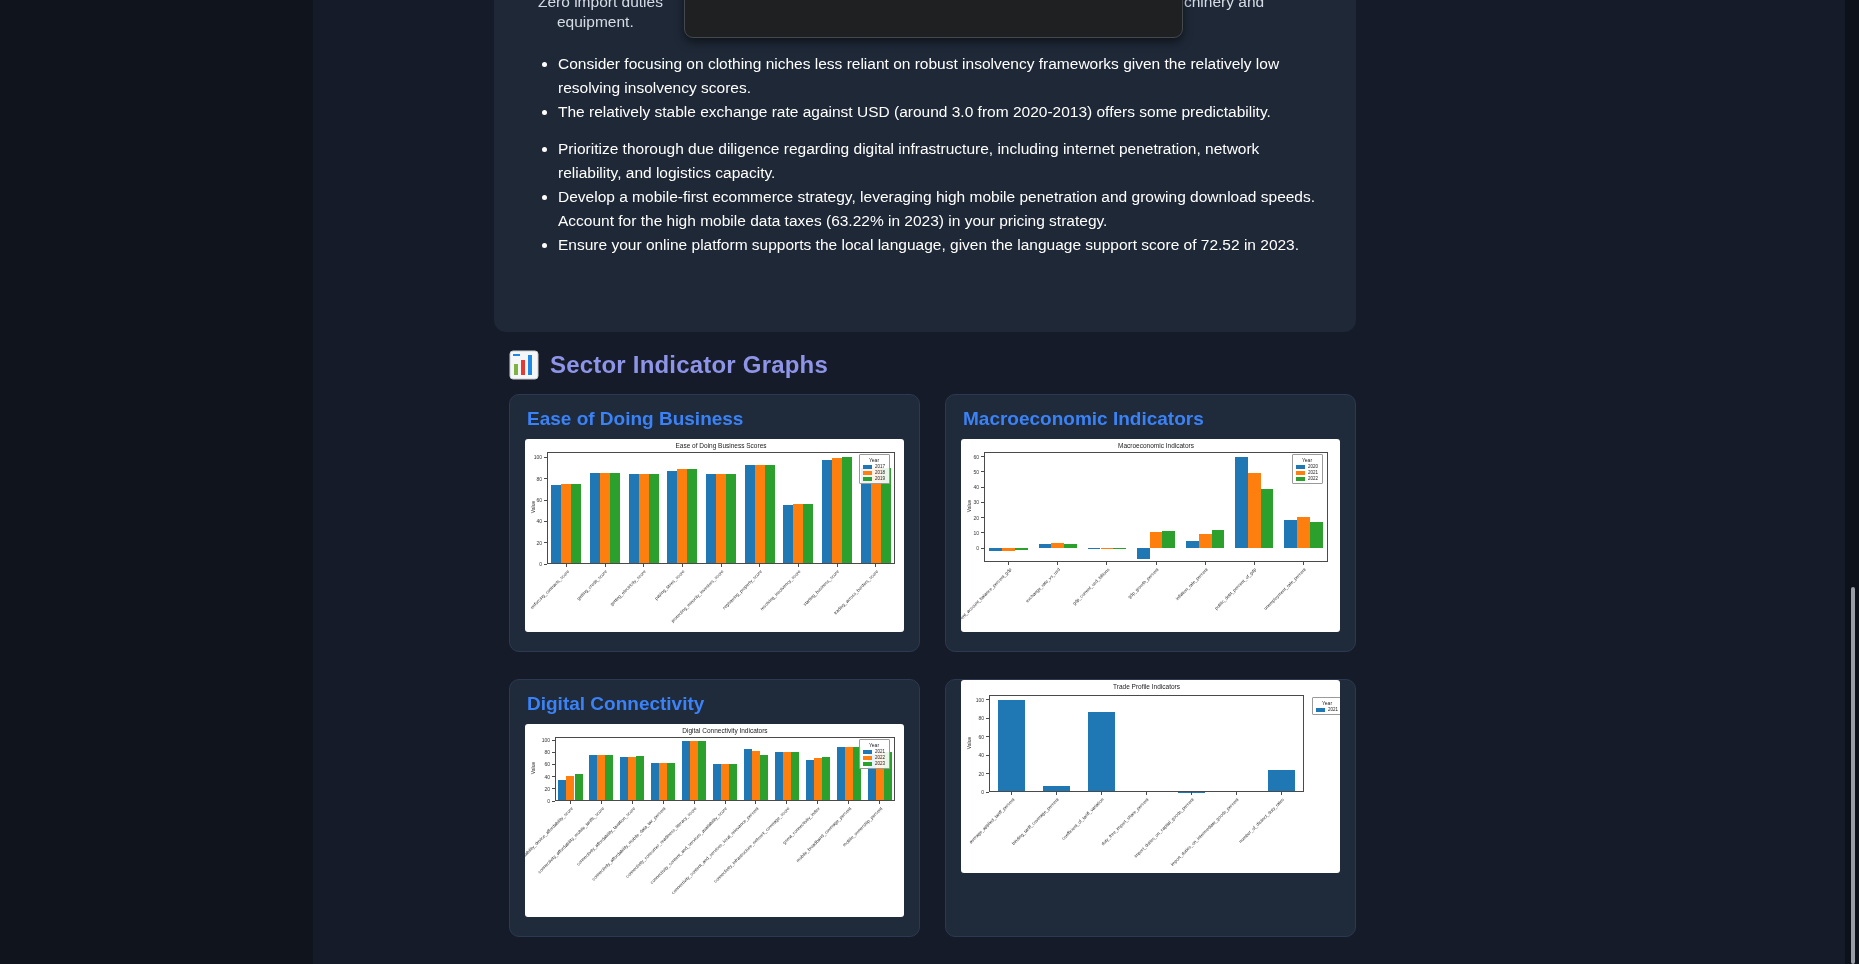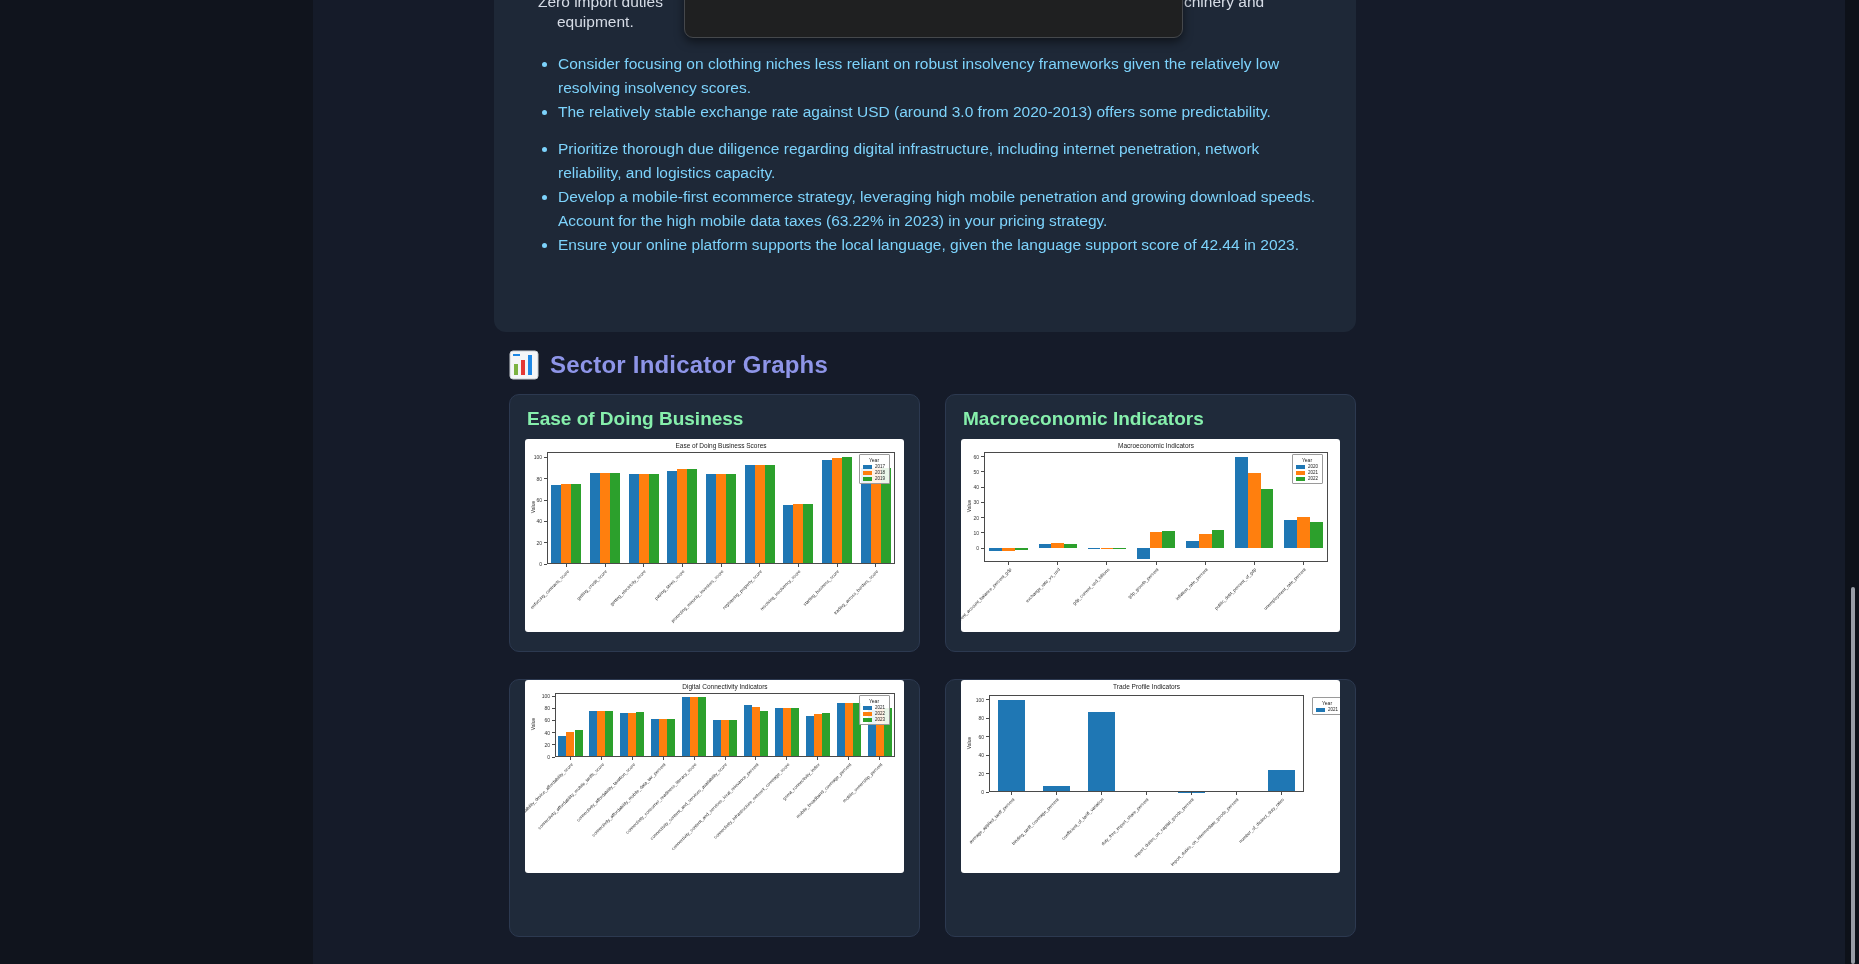--- a/index.html
+++ b/index.html
@@ -15,30 +15,30 @@
     background:#1e2837; border-radius:12px; z-index:1;
     padding:112px 40px 0 30px;
   }
   .frag { position:absolute; z-index:2; color:#d6dce6; font-size:15.5px; line-height:22px; }
   .tooltip-box {
     position:absolute; left:684px; top:-16px; width:499px; height:54px;
     background:#1f2021; border:1px solid #45484c; border-radius:9px;
     box-shadow:0 4px 10px rgba(0,0,0,.5); z-index:5;
   }
   .sub-heading { margin:0 0 9px 0; font-size:15.5px; font-weight:500; color:#5156d0; }
-  .bullet-list { margin:0 0 13px 0; padding-left:34px; color:#7dd3fc; font-size:15.5px; line-height:24px; max-width:795px; }
+  .bullet-list { margin:0 0 13px 0; padding-left:34px; color:#ffffff; font-size:15.5px; line-height:24px; max-width:795px; }
   .bullet-list li { margin:0; padding:0; }
   .graphs-heading { position:absolute; left:509px; top:350px; display:flex; align-items:center; gap:11px; z-index:1; }
   .graphs-heading .htxt { font-size:24px; font-weight:bold; color:#8e95e8; letter-spacing:.2px; }
   .chart-emoji { width:30px; height:30px; display:block; }
   .graph-card {
     position:absolute; width:411px; height:258px; z-index:1;
     background:#1f2a3a; border:1px solid #2c3950; border-radius:10px;
   }
-  .card-title { margin:13px 16px 9px 17px; font-size:19px; font-weight:bold; color:#86efac; }
+  .card-title { margin:13px 16px 9px 17px; font-size:19px; font-weight:bold; color:#3b82f6; }
   .chart-canvas { position:relative; margin:0 15px; width:379px; height:193px; background:#ffffff; border-radius:3px; overflow:hidden; }
   .c1 { left:509px; top:394px; } .c2 { left:945px; top:394px; }
   .c3 { left:509px; top:679px; } .c4 { left:945px; top:679px; }
   
   .ch-title { position:absolute; text-align:center; font-size:6.5px; color:#1a1a1a; }
   .ch-frame { position:absolute; border:1px solid #4a4a4a; background:transparent; }
   .ch-bar  { position:absolute; }
   .ch-ytick { position:absolute; background:#4a4a4a; }
   .ch-ylab { position:absolute; font-size:5px; color:#333; text-align:right; }
   .ch-yaxis-label { position:absolute; font-size:5px; color:#333; transform:rotate(-90deg); transform-origin:center; }
@@ -60,21 +60,21 @@
 <div class="content-strip"></div>
 
 <div class="report-panel">
   <ul class="bullet-list">
     <li>Consider focusing on clothing niches less reliant on robust insolvency frameworks given the relatively low resolving insolvency scores.</li>
     <li>The relatively stable exchange rate against USD (around 3.0 from 2020-2013) offers some predictability.</li>
   </ul>
   <ul class="bullet-list">
     <li>Prioritize thorough due diligence regarding digital infrastructure, including internet penetration, network reliability, and logistics capacity.</li>
     <li>Develop a mobile-first ecommerce strategy, leveraging high mobile penetration and growing download speeds. Account for the high mobile data taxes (63.22% in 2023) in your pricing strategy.</li>
-    <li>Ensure your online platform supports the local language, given the language support score of 42.44 in 2023.</li>
+    <li>Ensure your online platform supports the local language, given the language support score of 72.52 in 2023.</li>
   </ul>
 </div>
 
 <div class="frag" style="left:538px; top:-9px;">Zero import duties</div>
 <div class="frag" style="left:1184px; top:-9px;">chinery and</div>
 <div class="frag" style="left:557px; top:11px;">equipment.</div>
 
 <div class="tooltip-box"></div>
 
 <div class="graphs-heading">
@@ -266,20 +266,21 @@
           <div class="lg-lab">2021</div>
         </div>
         <div class="lg-row">
           <div class="lg-sw" style="background: rgb(44, 160, 44);"></div>
           <div class="lg-lab">2022</div>
         </div>
       </div>
     </div>
 </div>
 <div class="graph-card c3">
+  <div class="card-title">Digital Connectivity</div>
   <div class="chart-canvas">
       <div class="ch-title" style="left: 30px; top: 3px; width: 340px;">Digital Connectivity Indicators</div>
       <div class="ch-yaxis-label" style="left: 2px; top: 41px;">Value</div>
       <div class="ch-ytick" style="left: 27px; top: 76.5px; width: 3px; height: 1px;"></div>
       <div class="ch-ylab" style="left: 4px; top: 74px; width: 21px;">0</div>
       <div class="ch-ytick" style="left: 27px; top: 64.3095px; width: 3px; height: 1px;"></div>
       <div class="ch-ylab" style="left: 4px; top: 61.8095px; width: 21px;">20</div>
       <div class="ch-ytick" style="left: 27px; top: 52.119px; width: 3px; height: 1px;"></div>
       <div class="ch-ylab" style="left: 4px; top: 49.619px; width: 21px;">40</div>
       <div class="ch-ytick" style="left: 27px; top: 39.9286px; width: 3px; height: 1px;"></div>

